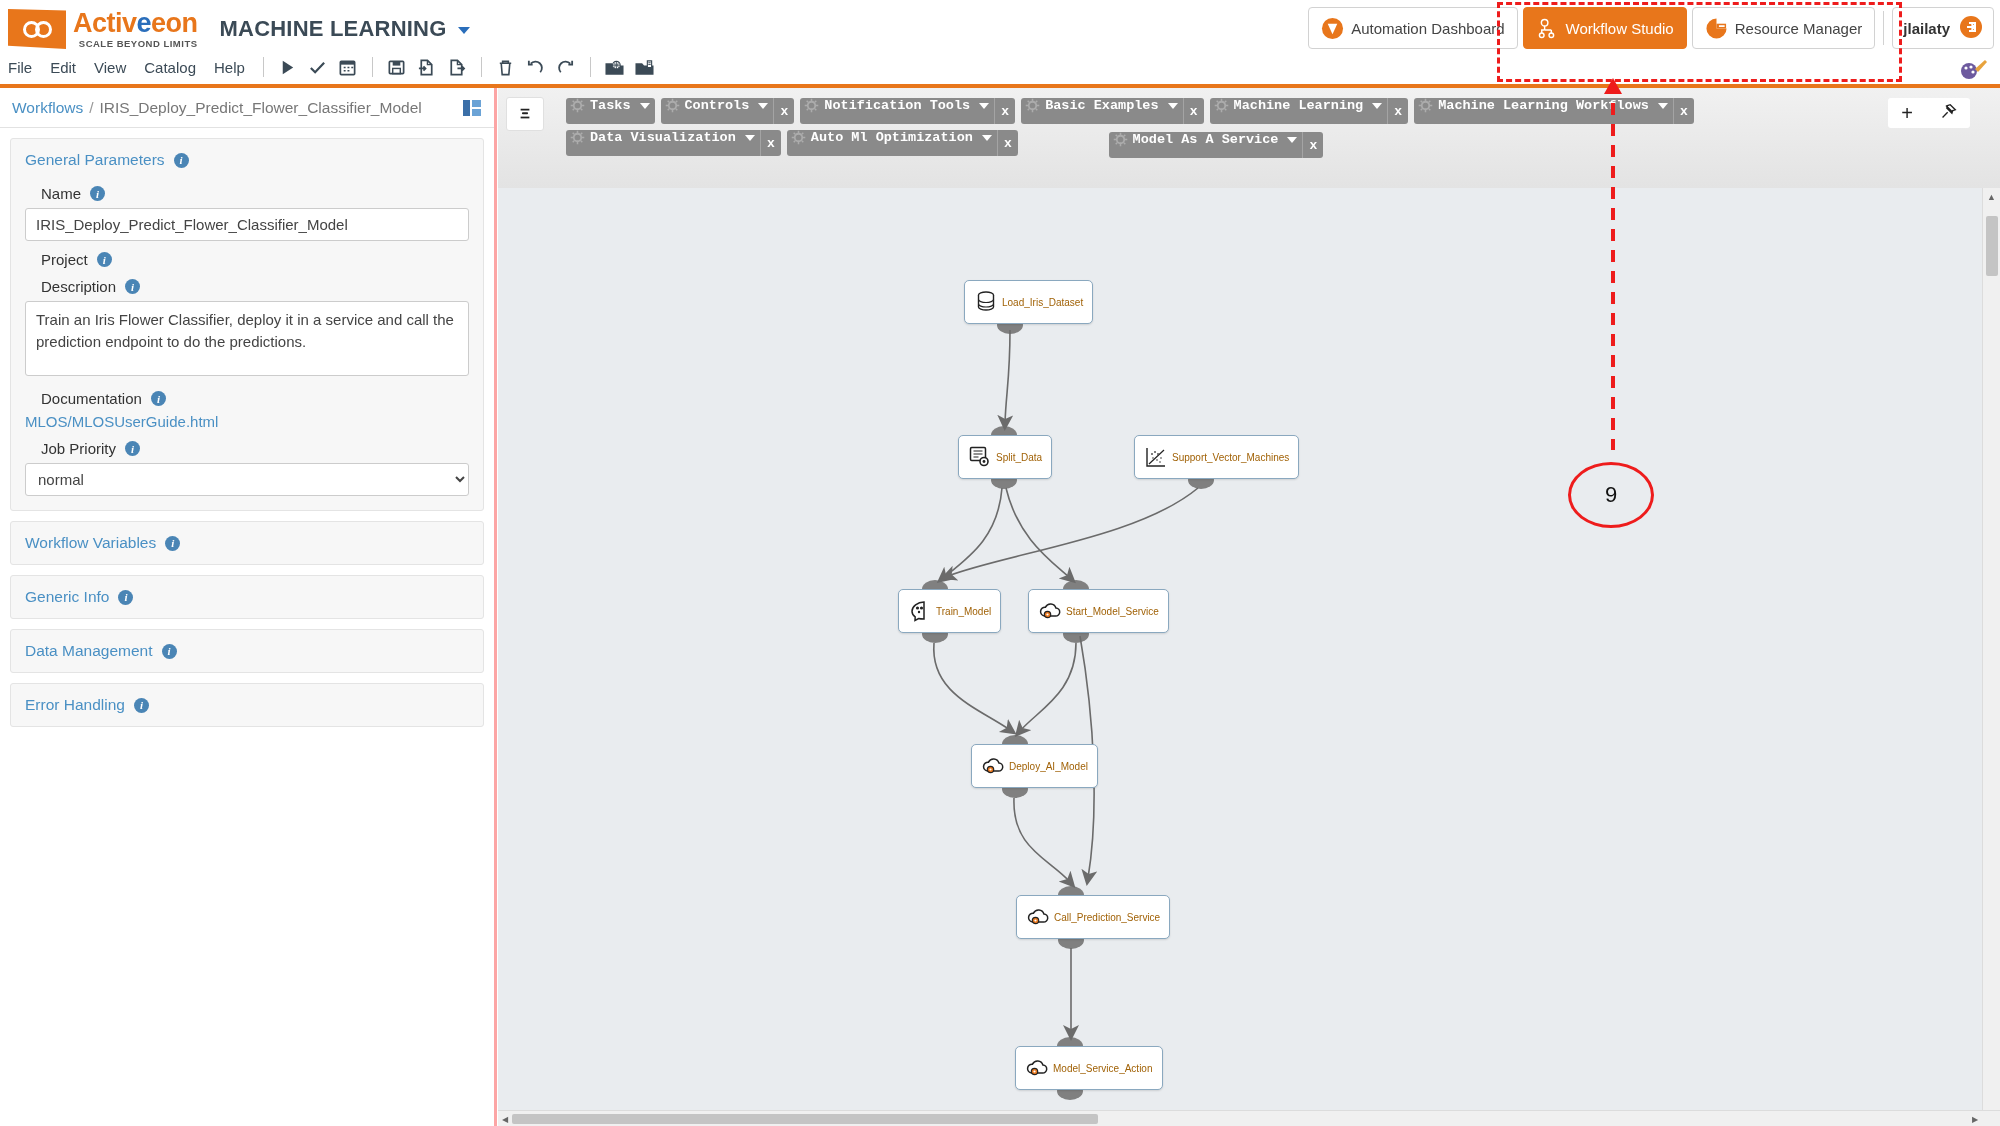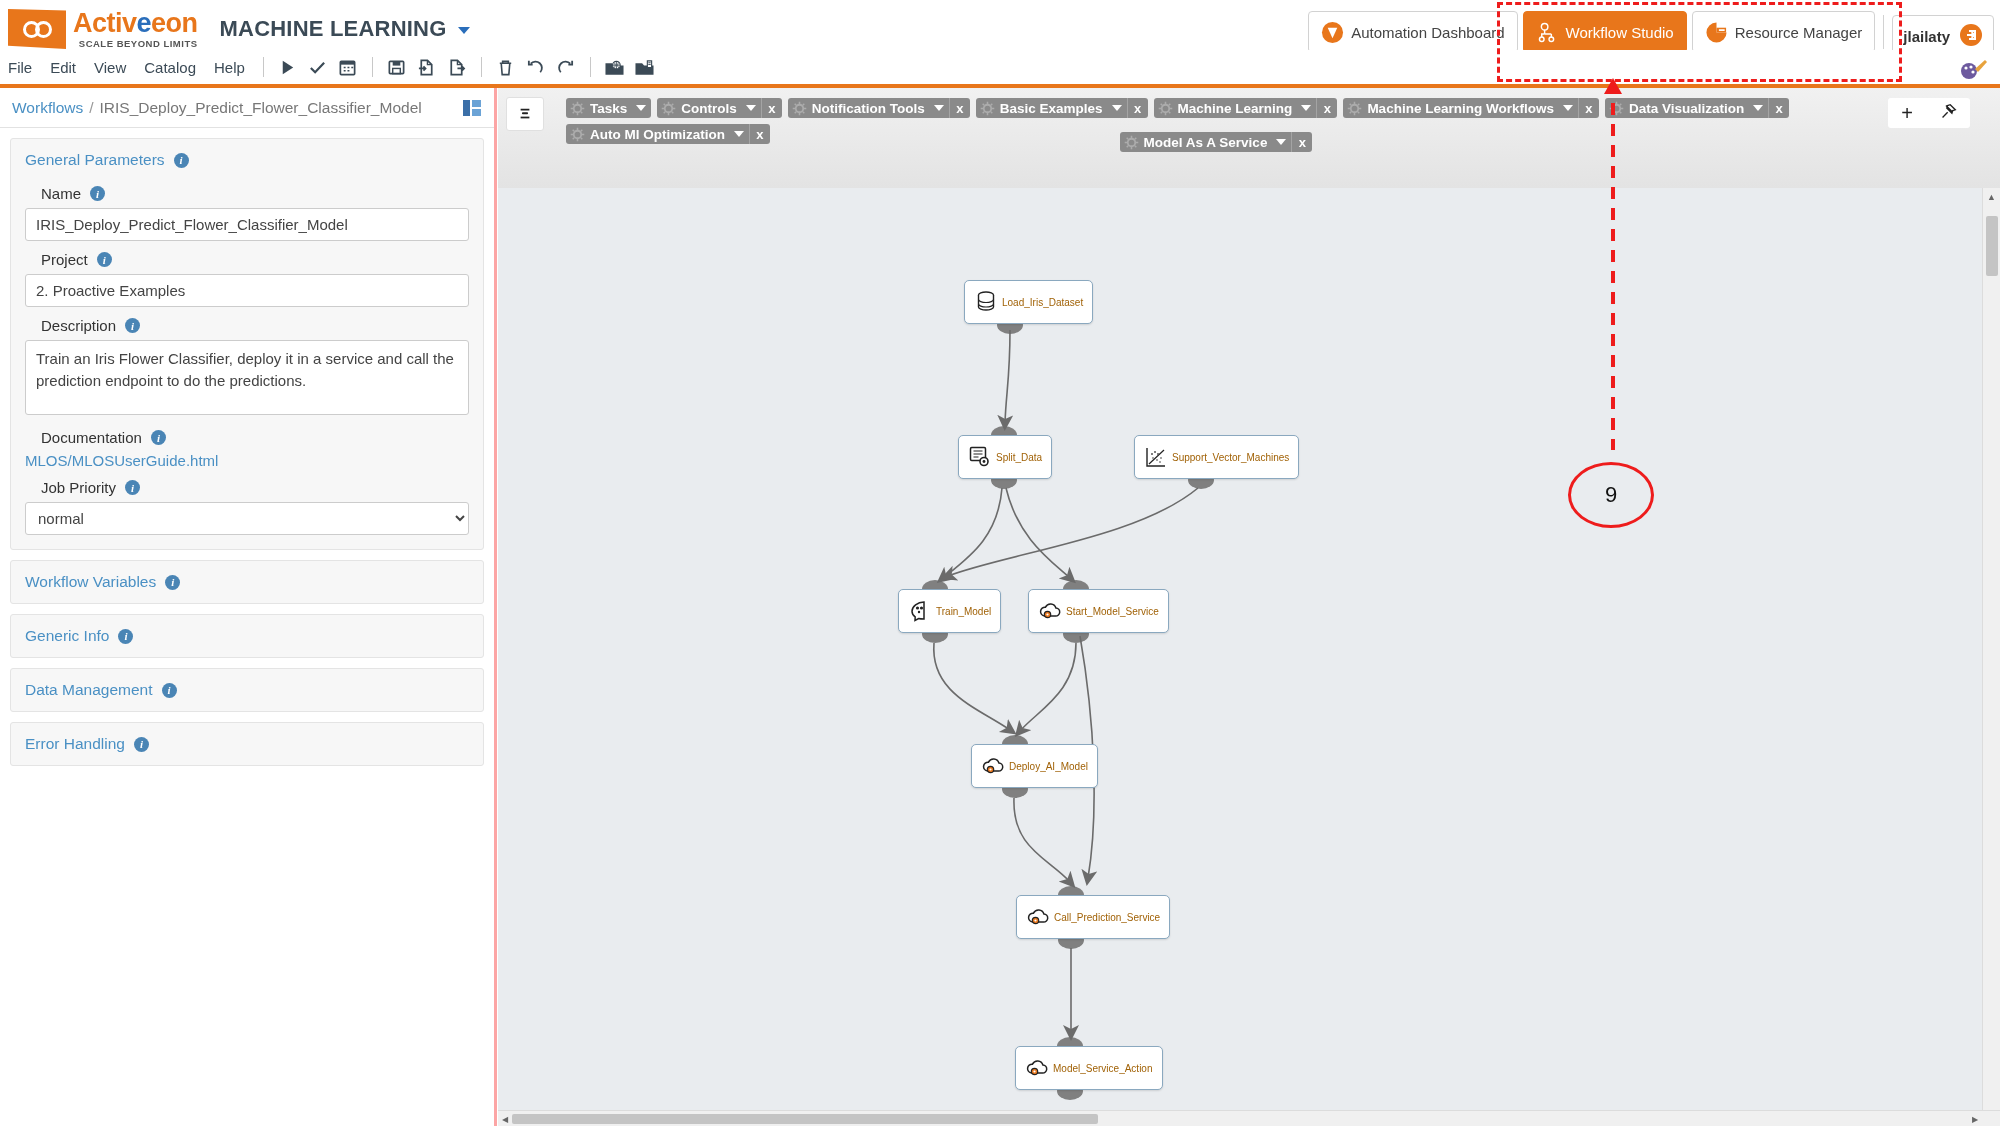--- a/index.html
+++ b/index.html
@@ -56,21 +56,21 @@
     border: 1px solid #d2d2d2; background: #fff; border-radius: 4px;
     font-size: 15px; color: #444; margin-left: 5px; white-space: nowrap;
     cursor: pointer;
   }
   .navbtn.active { background: #e8761b; border-color: #e8761b; color: #fff; }
   .navbtn .ico { width: 23px; height: 23px; flex: 0 0 23px; }
   .navsep { width: 1px; height: 34px; background: #d2d2d2; margin: 0 4px 0 8px; }
   .userbtn {
     display: flex; align-items: center; gap: 9px; height: 42px; padding: 0 10px;
     border: 1px solid #d2d2d2; background: #fff; border-radius: 4px;
-    font-size: 15px; font-weight: bold; color: #333; margin-left: 4px; cursor: pointer; margin-top: 8px;
+    font-size: 15px; font-weight: bold; color: #333; margin-left: 4px; cursor: pointer;
   }
 
   
   .menubar {
     position: absolute; top: 50px; left: 0; width: 2000px; height: 34px;
     display: flex; align-items: center; background: #fff; font-size: 15px; color: #3b4a56;
   }
   .menuitem { padding: 0 9px; cursor: pointer; }
   .menuitem:first-child { padding-left: 8px; }
   .mb-sep { width: 1px; height: 20px; background: #c8c8c8; margin: 0 9px; }
@@ -149,23 +149,23 @@
     background: linear-gradient(180deg, #f1f1f1 0%, #e3e3e3 100%);
   }
   .collapse-btn {
     position: absolute; left: 8px; top: 9px; width: 38px; height: 34px;
     background: #fff; border: 1px solid #e0e0e0; border-radius: 3px;
     display: flex; align-items: center; justify-content: center; cursor: pointer;
   }
   .tabrow { position: absolute; left: 68px; top: 10px; width: 1300px; display: flex; flex-wrap: wrap; gap: 6px; }
   .tabrow.row2 { left: 68px; top: 44px; justify-content: center; width: 1300px; }
   .ptab {
-    display: flex; align-items: center; height: 20px;
+    display: flex; align-items: flex-start; height: 26px;
     background: #8a8a8a; border-radius: 3px; color: #fff;
-    font-size: 13.5px; font-weight: bold; cursor: pointer; overflow: hidden;
+    font-size: 13.5px; font-weight: bold; cursor: pointer; overflow: hidden; font-family: Liberation Mono, monospace;
   }
   .ptab .lbl { padding: 0 5px 0 4px; display: flex; align-items: center; gap: 5px; }
   .ptab .gear { width: 15px; height: 15px; opacity: 0.55; }
   .ptab .dn {
     border-left: 5px solid transparent; border-right: 5px solid transparent;
     border-top: 6px solid #fff; margin-left: 4px;
   }
   .ptab .xb {
     width: 21px; height: 26px; display: flex; align-items: center; justify-content: center;
     border-left: 1px solid #a4a4a4; font-size: 13px; font-weight: bold;
@@ -427,21 +427,20 @@
         <div class="fieldlabel">
           <span>Name</span>
           <span class="infoico">i</span>
         </div>
         <input class="txtin" value="IRIS_Deploy_Predict_Flower_Classifier_Model" style="">
 
         <div class="fieldlabel mt10">
           <span>Project</span>
           <span class="infoico">i</span>
         </div>
-        <input class="txtin" value="2. Proactive Examples" style="">
 
         <div class="fieldlabel mt10">
           <span>Description</span>
           <span class="infoico">i</span>
         </div>
         <textarea class="txtarea" style="">Train an Iris Flower Classifier, deploy it in a service and call the prediction endpoint to do the predictions.</textarea>
 
         <div class="fieldlabel mt10">
           <span>Documentation</span>
           <span class="infoico">i</span>

